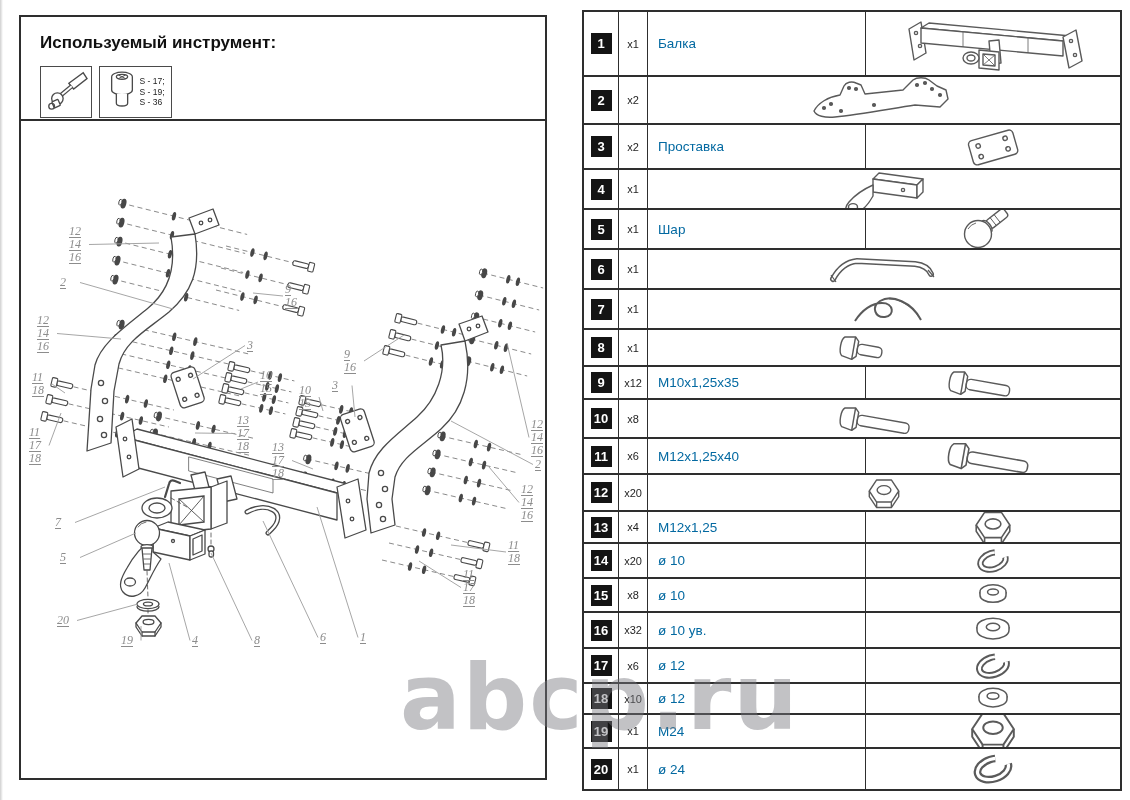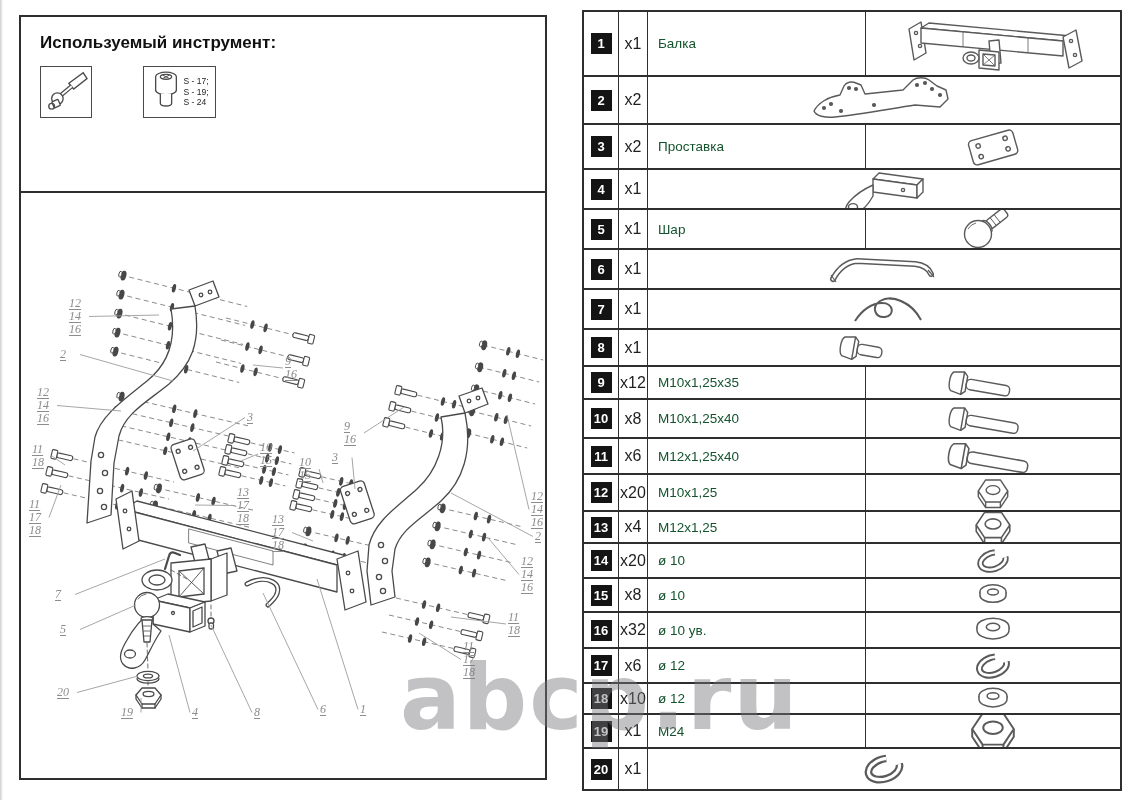--- a/index.html
+++ b/index.html
@@ -3,49 +3,49 @@
 <meta charset="utf-8">
 <style>
   html,body{margin:0;padding:0;background:#fff;}
   .page{position:relative;width:1130px;height:800px;background:#fff;
         font-family:"Liberation Sans",sans-serif;overflow:hidden;}
   .page::before{content:"";position:absolute;left:0;top:0;width:3px;height:100%;
         background:linear-gradient(to right,#cfcfcf,#fff);}
   
   .left-panel{position:absolute;left:19px;top:15px;width:528px;height:765px;
         border:2px solid #2e2e2e;box-sizing:border-box;background:#fff;}
-  .tools-section{height:176px;border-bottom:2px solid #2e2e2e;box-sizing:border-box;
+  .tools-section{height:104px;border-bottom:2px solid #2e2e2e;box-sizing:border-box;
         padding:16px 0 0 19px;}
   .tools-title{font-size:17px;font-weight:bold;color:#111;}
   .tool-boxes{display:flex;gap:7px;margin-top:13px;}
   .tool-box{border:1.6px solid #4a4a4a;height:52px;box-sizing:border-box;
         display:flex;align-items:center;justify-content:center;background:#fff;}
   .tool-box.ratchet{width:52px;}
-  .tool-box.socket{width:73px;gap:1px;padding:0 3px;margin-left:44px;}
+  .tool-box.socket{width:73px;gap:1px;padding:0 3px;}
   .socket-sizes{font-size:8.5px;line-height:10.5px;color:#1c1c1c;white-space:nowrap;}
   .diagram-area{position:relative;width:524px;height:623px;}
   #diagram-svg{position:absolute;left:0;top:0;}
   .callout{position:absolute;font-family:"Liberation Serif",serif;font-style:italic;
         font-size:12px;line-height:13px;color:#8c8c8c;z-index:3;}
   .callout span{display:block;text-decoration:underline;text-underline-offset:2px;}
   
   .watermark{position:absolute;left:400px;top:645px;z-index:6;pointer-events:none;
         font-family:"DejaVu Sans",sans-serif;font-weight:bold;font-size:90px;
         letter-spacing:2px;color:rgba(120,120,126,0.45);}
   
   .parts-table{position:absolute;left:582px;top:10px;width:540px;
         border:2px solid #2e2e2e;box-sizing:border-box;background:#fff;z-index:2;}
   .part-row{display:flex;border-bottom:2px solid #2e2e2e;box-sizing:border-box;align-items:stretch;}
   .part-row:last-child{border-bottom:none;}
   .cell{box-sizing:border-box;display:flex;align-items:center;}
   .cell.num{width:35px;justify-content:center;border-right:1.6px solid #2e2e2e;}
   .cell.qty{width:29px;justify-content:center;border-right:1.6px solid #2e2e2e;
-        font-size:16px;color:#1e1e1e;}
+        font-size:11px;color:#1e1e1e;}
   .cell.name{width:218px;padding-left:10px;border-right:1.6px solid #2e2e2e;
-        font-size:13.5px;color:#14532d;}
+        font-size:13.5px;color:#0369a1;}
   .cell.icon{flex:1;justify-content:center;overflow:hidden;}
   .badge{background:#141414;color:#fff;font-weight:bold;font-size:13px;
         min-width:21px;height:21px;display:flex;align-items:center;justify-content:center;
         padding:0 2px;box-sizing:border-box;}
 </style>
 </head>
 <body>
 
 <div class="page">
 
@@ -71,21 +71,21 @@
               <ellipse cx="17" cy="9" rx="11" ry="5" fill="#fff"></ellipse>
               <path d="M6,9 L6,23 A11,5 0 0 0 28,23 L28,9" fill="#fff"></path>
               <ellipse cx="17" cy="9" rx="6" ry="2.6"></ellipse>
               <path d="M13,7 L21,11 M21,7 L13,11" stroke-width="1"></path>
               <path d="M11,27 L11,37 A6,3 0 0 0 23,37 L23,27" fill="#fff"></path>
             </svg>
           </span>
           <div class="socket-sizes">
             <div>S - 17;</div>
             <div>S - 19;</div>
-            <div>S - 24</div>
+            <div>S - 36</div>
           </div>
         </div>
       </div>
     </div>
 
     <div class="diagram-area">
       <svg id="diagram-svg" width="524" height="623" viewBox="0 0 524 623">
         <g id="fasteners">
             <line x1="100" y1="82" x2="226.13844441587955" y2="113.4498464279568" stroke="#6c6c6c" stroke-width="0.8" stroke-dasharray="5 3.5"></line>
             <ellipse cx="102.52276888831759" cy="82.62899692855913" rx="2.8" ry="5" fill="#474747" transform="rotate(14 102.52276888831759 82.62899692855913)"></ellipse>
@@ -737,21 +737,20 @@
     <rect x="29" y="12.5" width="46" height="11" rx="4.5"></rect>
               </g>
             </svg>
           </div>
   </div>
         <div class="part-row" style="height: 39px;">
     <div class="cell num">
             <span class="badge">10</span>
           </div>
     <div class="cell qty">x8</div>
-    <div class="cell name">M10x1,25x40</div>
     <div class="cell icon">
             <svg width="110" height="36" viewBox="0 0 110 36">
               <g transform="translate(0.9000000000000021 0.9000000000000021) scale(0.95) rotate(10 24 18)" fill="#fff" stroke="#5a5a5a" stroke-width="1.5" stroke-linejoin="round">
     <path d="M14,8 L25,6 L29,10 L29,26 L25,30 L14,28 C10,25 10,11 14,8 Z"></path>
     <line x1="25" y1="6" x2="25" y2="30"></line>
     <rect x="29" y="12.5" width="55" height="11" rx="4.5"></rect>
               </g>
             </svg>
           </div>
   </div>
@@ -769,21 +768,20 @@
     <rect x="29" y="12.5" width="58" height="11" rx="4.5"></rect>
               </g>
             </svg>
           </div>
   </div>
         <div class="part-row" style="height: 37px;">
     <div class="cell num">
             <span class="badge">12</span>
           </div>
     <div class="cell qty">x20</div>
-    <div class="cell name">M10x1,25</div>
     <div class="cell icon">
             <svg width="110" height="42" viewBox="0 0 110 42">
               <g transform="translate(4.399999999999999 1.5199999999999996) scale(0.92)" fill="#fff" stroke="#5a5a5a" stroke-width="1.5" stroke-linejoin="round">
     <path d="M39,19 L39,25 L47,37 L63,37 L71,25 L71,19" fill="#fff"></path>
     <polygon points="39,19 47,7 63,7 71,19 63,31 47,31"></polygon>
     <line x1="47" y1="31" x2="47" y2="37"></line>
                 <line x1="63" y1="31" x2="63" y2="37"></line>
     <ellipse cx="55" cy="18" rx="7.5" ry="4.8"></ellipse>
               </g>
             </svg>
@@ -901,20 +899,21 @@
     <ellipse cx="55" cy="18" rx="7.5" ry="4.8"></ellipse>
               </g>
             </svg>
           </div>
   </div>
         <div class="part-row" style="height: 40px;">
     <div class="cell num">
             <span class="badge">20</span>
           </div>
     <div class="cell qty">x1</div>
+    <div class="cell name">ø 24</div>
     <div class="cell icon">
             <svg width="110" height="40" viewBox="0 0 110 40">
               <g transform="rotate(-18 55 20)">
     <ellipse cx="55" cy="20" rx="16" ry="9.92" fill="none" stroke="#5a5a5a" stroke-width="7.68" stroke-dasharray="66.91225026461314 16.728062566153284"></ellipse>
     <ellipse cx="55" cy="20" rx="16" ry="9.92" fill="none" stroke="#fff" stroke-width="3.2" stroke-dasharray="66.91225026461314 16.728062566153284"></ellipse>
               </g>
             </svg>
           </div>
   </div>
       </div>

